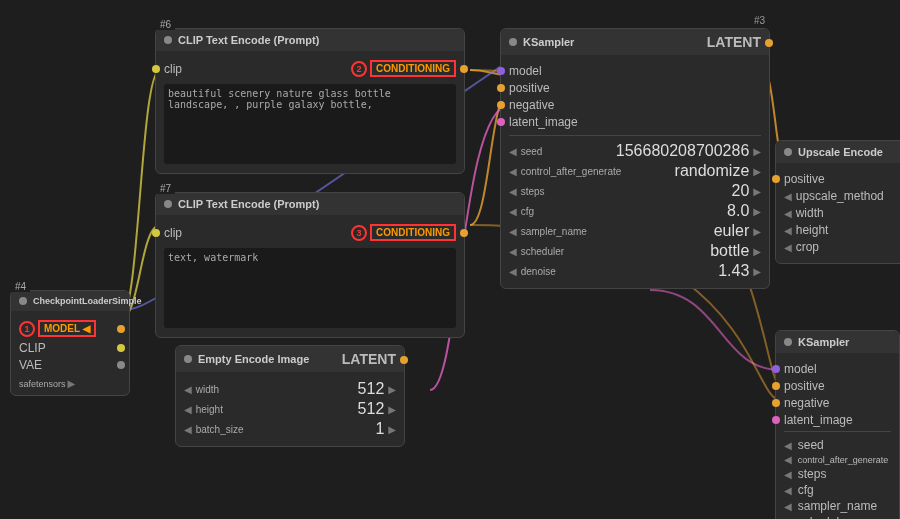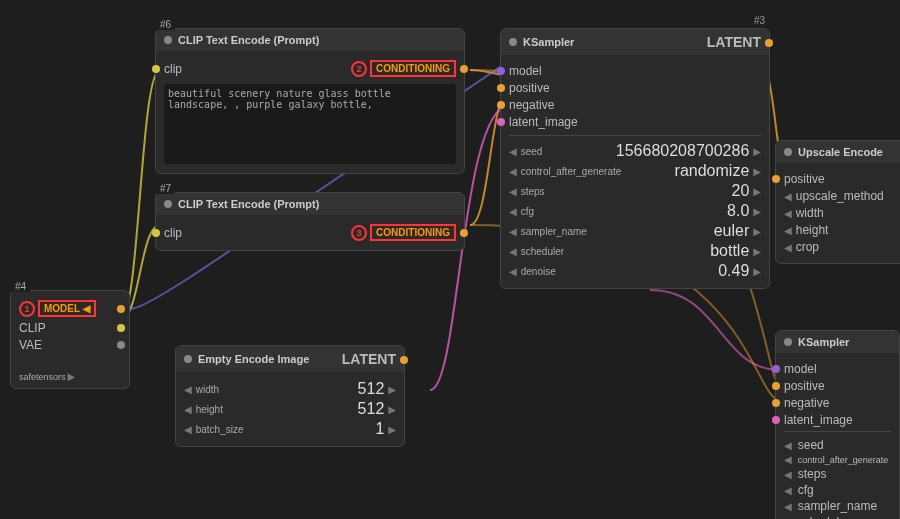--- a/index.html
+++ b/index.html
@@ -254,35 +254,39 @@
     <path d="M 120 310 C 145 310, 145 310, 510 60" stroke="#7a7af0" stroke-width="2" fill="none" opacity="0.6"></path>
 
     <path d="M 650 290 C 720 290, 720 370, 780 370" stroke="#e060c0" stroke-width="2" fill="none" opacity="0.6"></path>
 
     <path d="M 470 70 C 760 70, 760 385, 780 385" stroke="#e8a030" stroke-width="2" fill="none" opacity="0.5"></path>
     <path d="M 470 225 C 750 225, 750 400, 780 400" stroke="#e8a030" stroke-width="2" fill="none" opacity="0.5"></path>
   </svg>
 
   <div class="node model-node" style="left: 10px; top: 290px;">
     <div class="node-badge">#4</div>
+    <div class="node-header">
+      <div class="node-dot"></div>
+      <span class="node-title" style="font-size:9px;">CheckpointLoaderSimple</span>
+    </div>
     <div class="node-content">
       <div class="port-row">
         <span class="circle-num">1</span>
         <span class="model-badge">MODEL ◀</span>
         <div class="port-dot port-dot-orange port-dot-right" style="position:absolute; right:-4px;"></div>
       </div>
       <div class="port-row" style="margin-top:4px;">
         <span class="port-label">CLIP</span>
         <div class="port-dot port-dot-yellow port-dot-right" style="position:absolute; right:-4px;"></div>
       </div>
       <div class="port-row">
         <span class="port-label">VAE</span>
         <div class="port-dot port-dot-gray port-dot-right" style="position:absolute; right:-4px;"></div>
       </div>
-      <div style="margin-top:19px; display:flex; align-items:center;">
+      <div style="margin-top:6px; display:flex; align-items:center;">
         <span style="font-size:9px; color:#aaa;">safetensors</span>
         <span style="font-size:10px; color:#777; margin-left:2px;">▶</span>
       </div>
     </div>
   </div>
 
   <div class="node clip-node" style="left: 155px; top: 28px;">
     <div class="node-badge">#6</div>
     <div class="node-header">
       <div class="node-dot"></div>
@@ -309,20 +313,21 @@
     </div>
     <div class="node-content">
       <div class="port-row" style="position:relative;">
         <div class="port-dot port-dot-yellow port-dot-left" style="position:absolute; left:-12px;"></div>
         <span class="port-label">clip</span>
         <div style="flex:1"></div>
         <span class="circle-num">3</span>
         <span class="conditioning-badge">CONDITIONING</span>
         <div class="port-dot port-dot-orange port-dot-right" style="position:absolute; right:-12px;"></div>
       </div>
+      <textarea class="clip-textarea" style="">text, watermark</textarea>
     </div>
   </div>
 
   <div class="node ksampler-node" style="left: 500px; top: 28px;">
     <div class="node-id">#3</div>
     <div class="node-header">
       <div class="node-dot"></div>
       <span class="node-title">KSampler</span>
       <div style="flex:1"></div>
       <span class="ksampler-right-label">LATENT</span>
@@ -387,21 +392,21 @@
         <div class="param-row">
           <span class="param-arrow-left">◀</span>
           <span class="param-label">scheduler</span>
           <span class="param-value">bottle</span>
           <span class="param-arrow-right">▶</span>
         </div>
 
         <div class="param-row">
           <span class="param-arrow-left">◀</span>
           <span class="param-label">denoise</span>
-          <span class="param-value">0.49</span>
+          <span class="param-value">1.43</span>
           <span class="param-arrow-right">▶</span>
         </div>
       </div>
     </div>
   </div>
 
   <div class="node upscale-node" style="left: 775px; top: 140px;">
     <div class="node-header">
       <div class="node-dot"></div>
       <span class="node-title">Upscale Encode</span>

